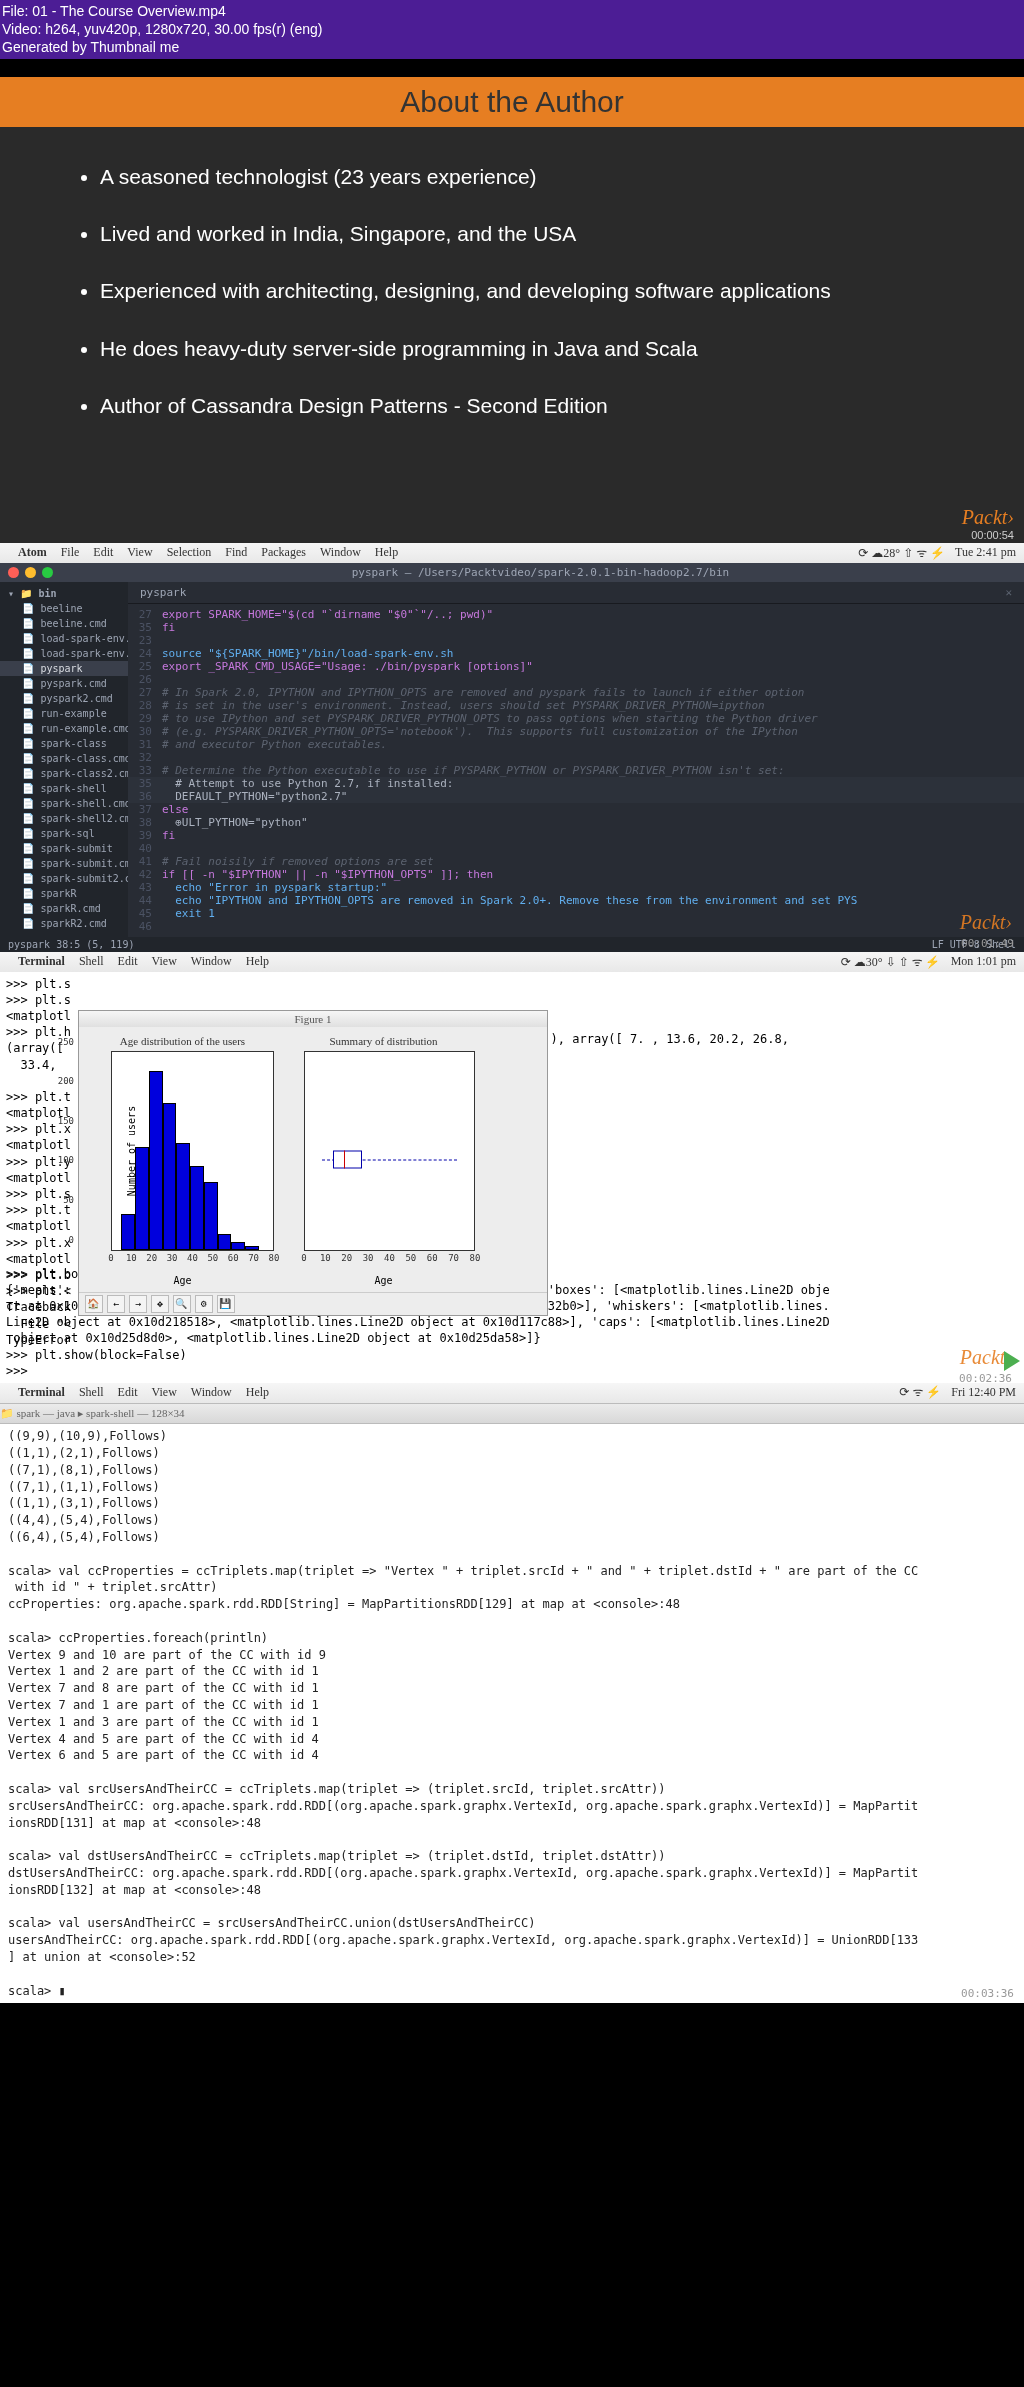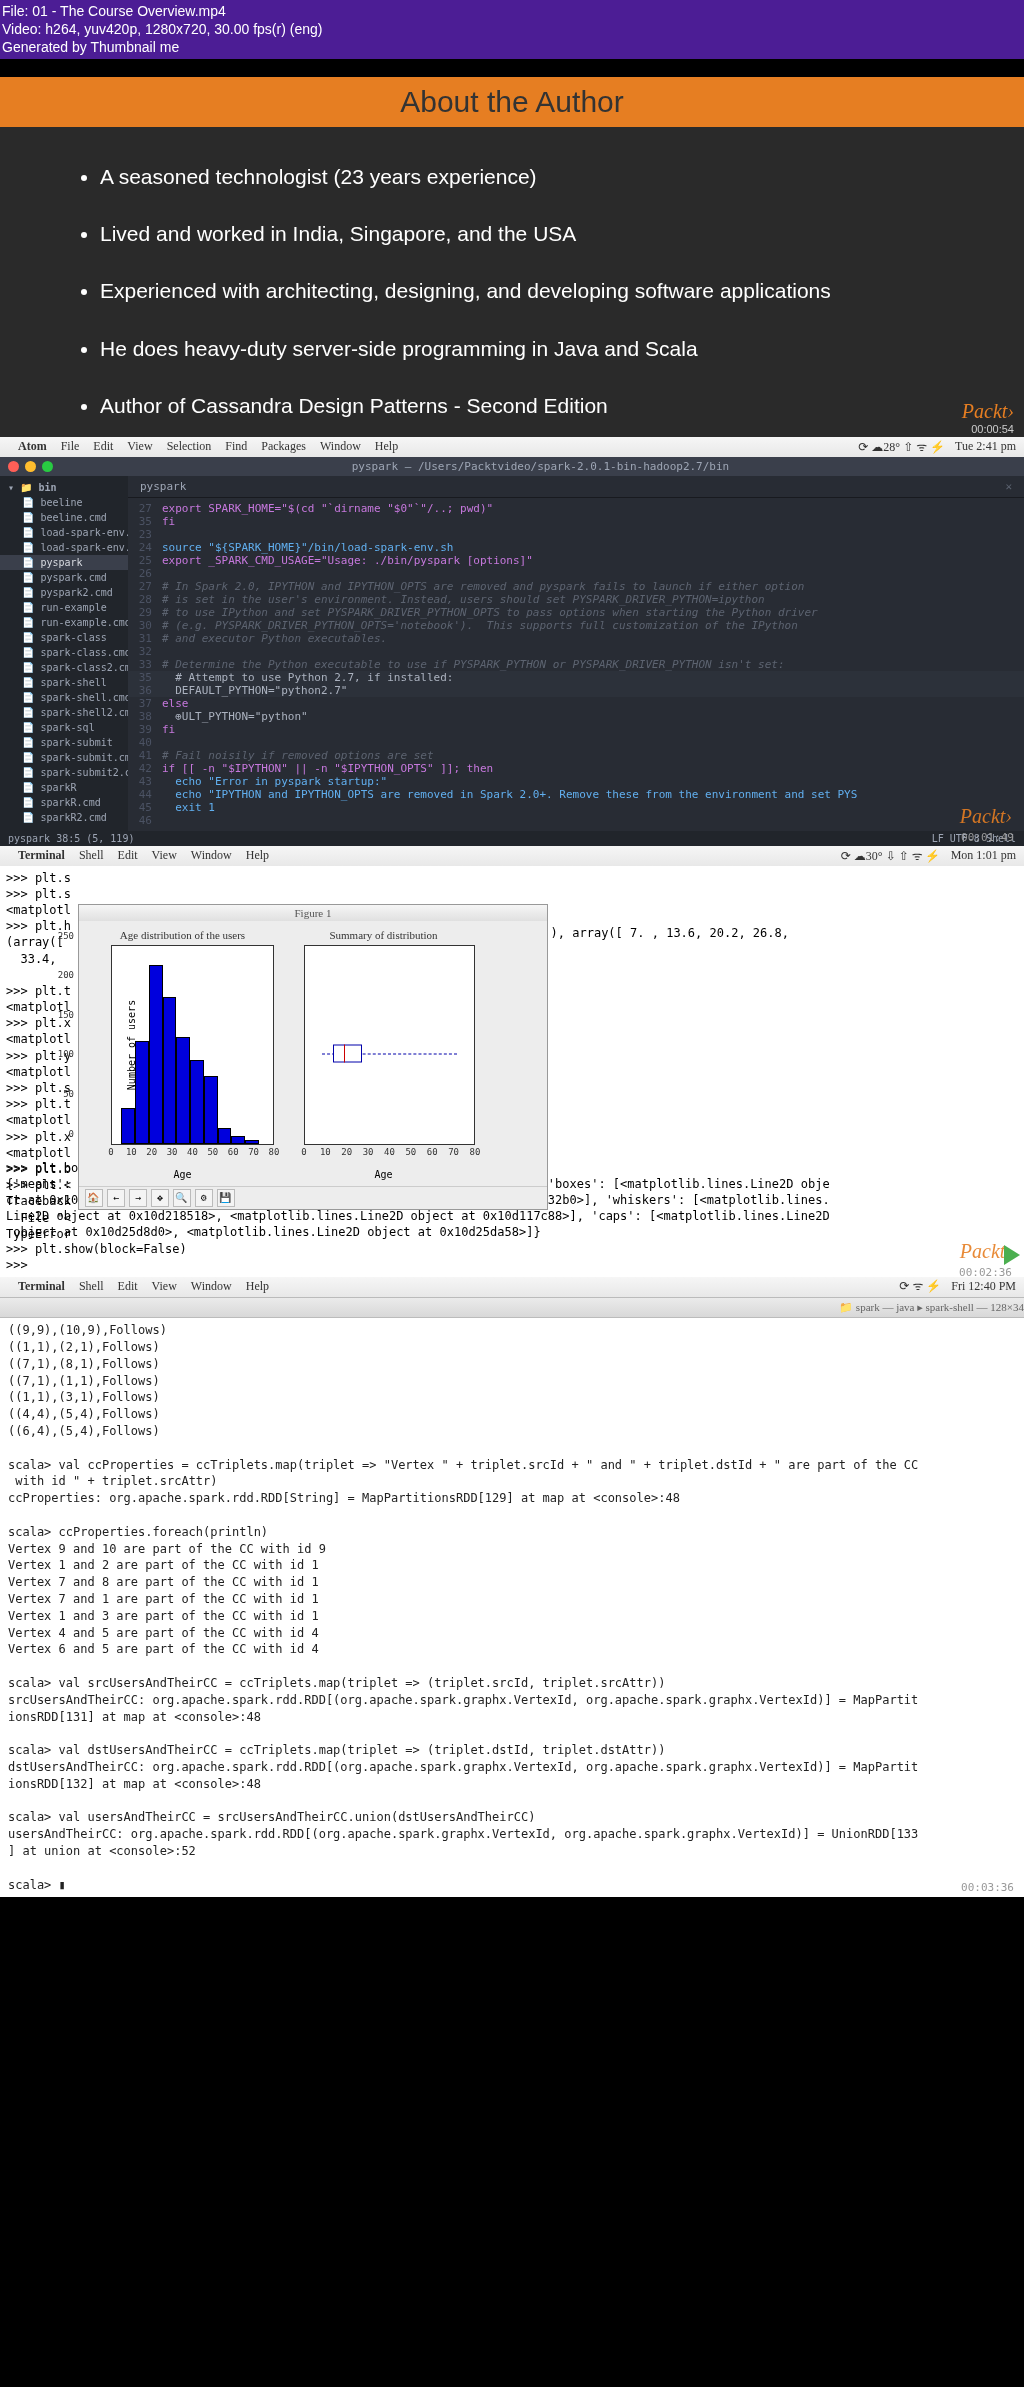--- a/index.html
+++ b/index.html
@@ -62,35 +62,35 @@
 .boxplot { position: absolute; top: 50%; left: 10%; width: 80%; transform: translateY(-50%); }
 .box-whisker { height: 1px; border-top: 1.5px dashed #0000aa; width: 100%; position: relative; top: 9px; }
 .box-body { position: absolute; left: 8%; width: 22%; height: 18px; border: 1.5px solid #0000aa; background: #fff; top: 0; }
 .box-median { position: absolute; left: 16%; top: 0; width: 1.5px; height: 18px; background: #cc0000; }
 .figure-toolbar { background: #ededed; padding: 2px 6px; font-size: 12px; display: flex; gap: 4px; border-top: 1px solid #ccc; }
 .figure-toolbar span { width: 18px; height: 18px; display: inline-flex; align-items: center; justify-content: center; border: 1px solid #bbb; background: #f4f4f4; font-size: 10px; }
 
 
 .scala-term { background: #fff; color: #222; font-family: Menlo, monospace; font-size: 12px; line-height: 1.4; position: relative; }
 .scala-body { padding: 4px 8px; white-space: pre-wrap; word-break: break-all; }
-.term-tab-bar { background: linear-gradient(#ebebeb,#d8d8d8); font-size: 11px; padding: 2px 0; text-align: right; color: #666; font-family: -apple-system; border-bottom: 1px solid #bbb; border-top: 1px solid #bbb; }
+.term-tab-bar { background: linear-gradient(#ebebeb,#d8d8d8); font-size: 11px; padding: 2px 0; text-align: left; color: #666; font-family: -apple-system; border-bottom: 1px solid #bbb; border-top: 1px solid #bbb; }
 
 .packt-watermark { position: absolute; bottom: 8px; right: 12px; color: #e67e22; font-family: serif; font-style: italic; font-size: 20px; opacity: 0.9; }
 .play-icon { position: absolute; bottom: 12px; right: 4px; width: 0; height: 0; border-left: 16px solid #4caf50; border-top: 10px solid transparent; border-bottom: 10px solid transparent; }
 </style>
 </head>
 <body>
 
 <div class="section video-info">
   <div>File: 01 - The Course Overview.mp4</div>
   <div>Video: h264, yuv420p, 1280x720, 30.00 fps(r) (eng)</div>
   <div>Generated by Thumbnail me</div>
 </div>
 
-<div class="section slide" style="height:360px; margin-top:6px;">
+<div class="section slide" style="height:466px; margin-top:6px;">
   <div class="slide-header">About the Author</div>
   <ul class="slide-content">
     <li>A seasoned technologist (23 years experience)</li>
     <li>Lived and worked in India, Singapore, and the USA</li>
     <li>Experienced with architecting, designing, and developing software applications</li>
     <li>He does heavy-duty server-side programming in Java and Scala</li>
     <li>Author of Cassandra Design Patterns - Second Edition</li>
   </ul>
   <div class="packt-logo" style="bottom:14px;">Packt›</div>
   <div class="timestamp">00:00:54</div>

